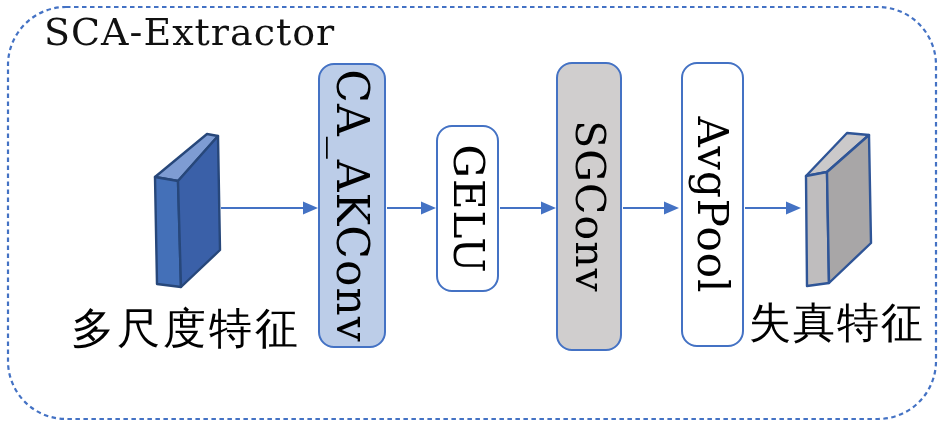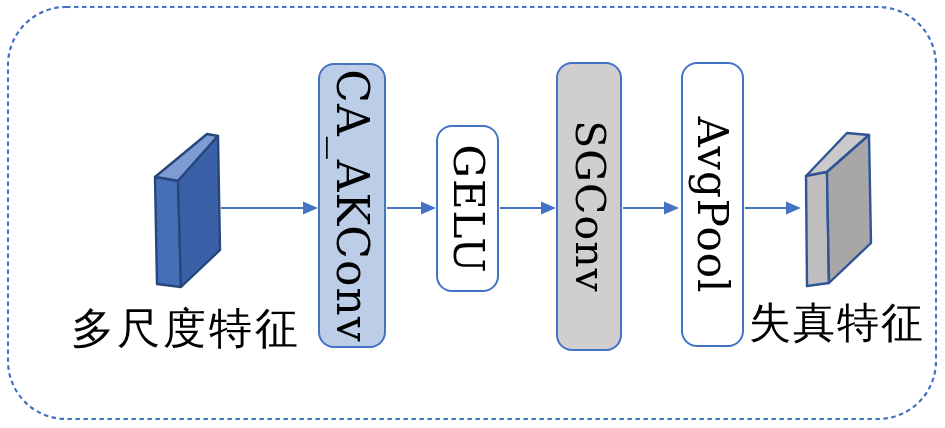--- a/index.html
+++ b/index.html
@@ -84,20 +84,21 @@
       <polygon points="541,201.5 541,214.5 556,208" stroke="none" fill="#4472C4"></polygon>
 
       <line x1="623" y1="208" x2="664" y2="208"></line>
       <polygon points="664,201.5 664,214.5 679,208" stroke="none" fill="#4472C4"></polygon>
 
       <line x1="745" y1="208" x2="786" y2="208"></line>
       <polygon points="786,201.5 786,214.5 801,208" stroke="none" fill="#4472C4"></polygon>
     </g>
   </svg>
 
+  <div class="title">SCA-Extractor</div>
 
   <div class="block block-blue" id="block-ca">
     <span class="vtext">CA_AKConv</span>
   </div>
 
   <div class="block block-white" id="block-gelu">
     <span class="vtext">GELU</span>
   </div>
 
   <div class="block block-gray" id="block-sg">

